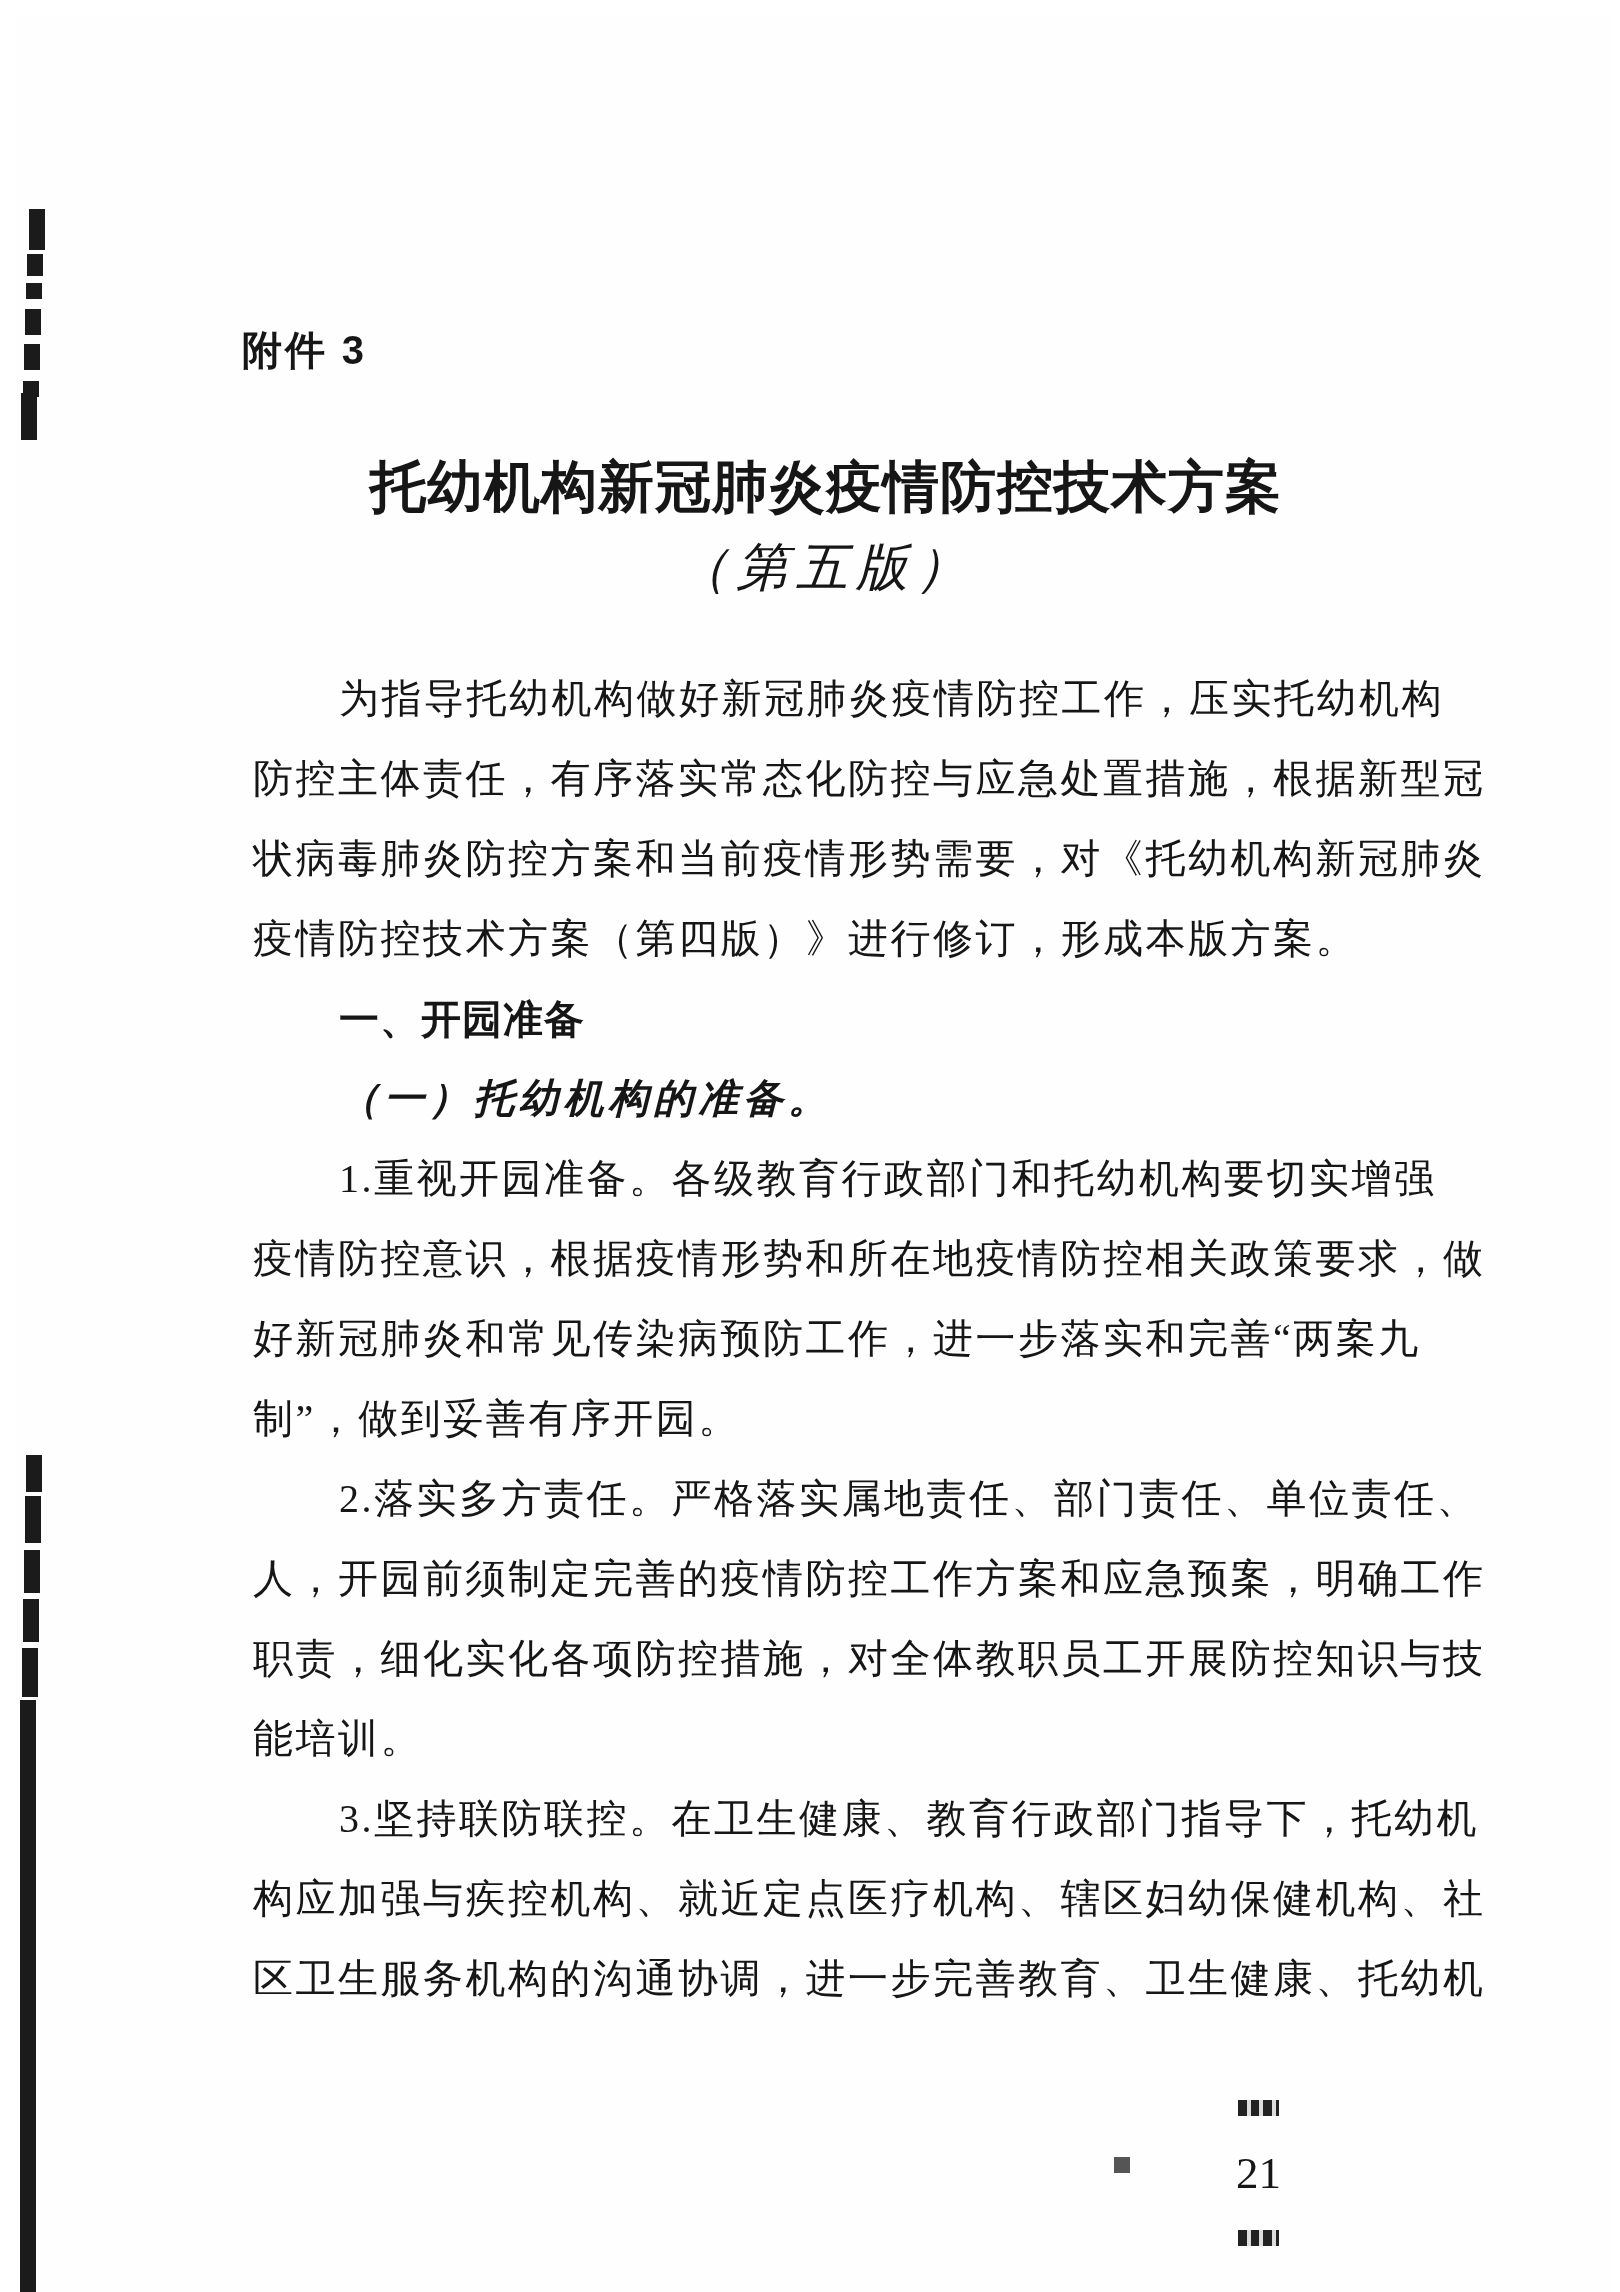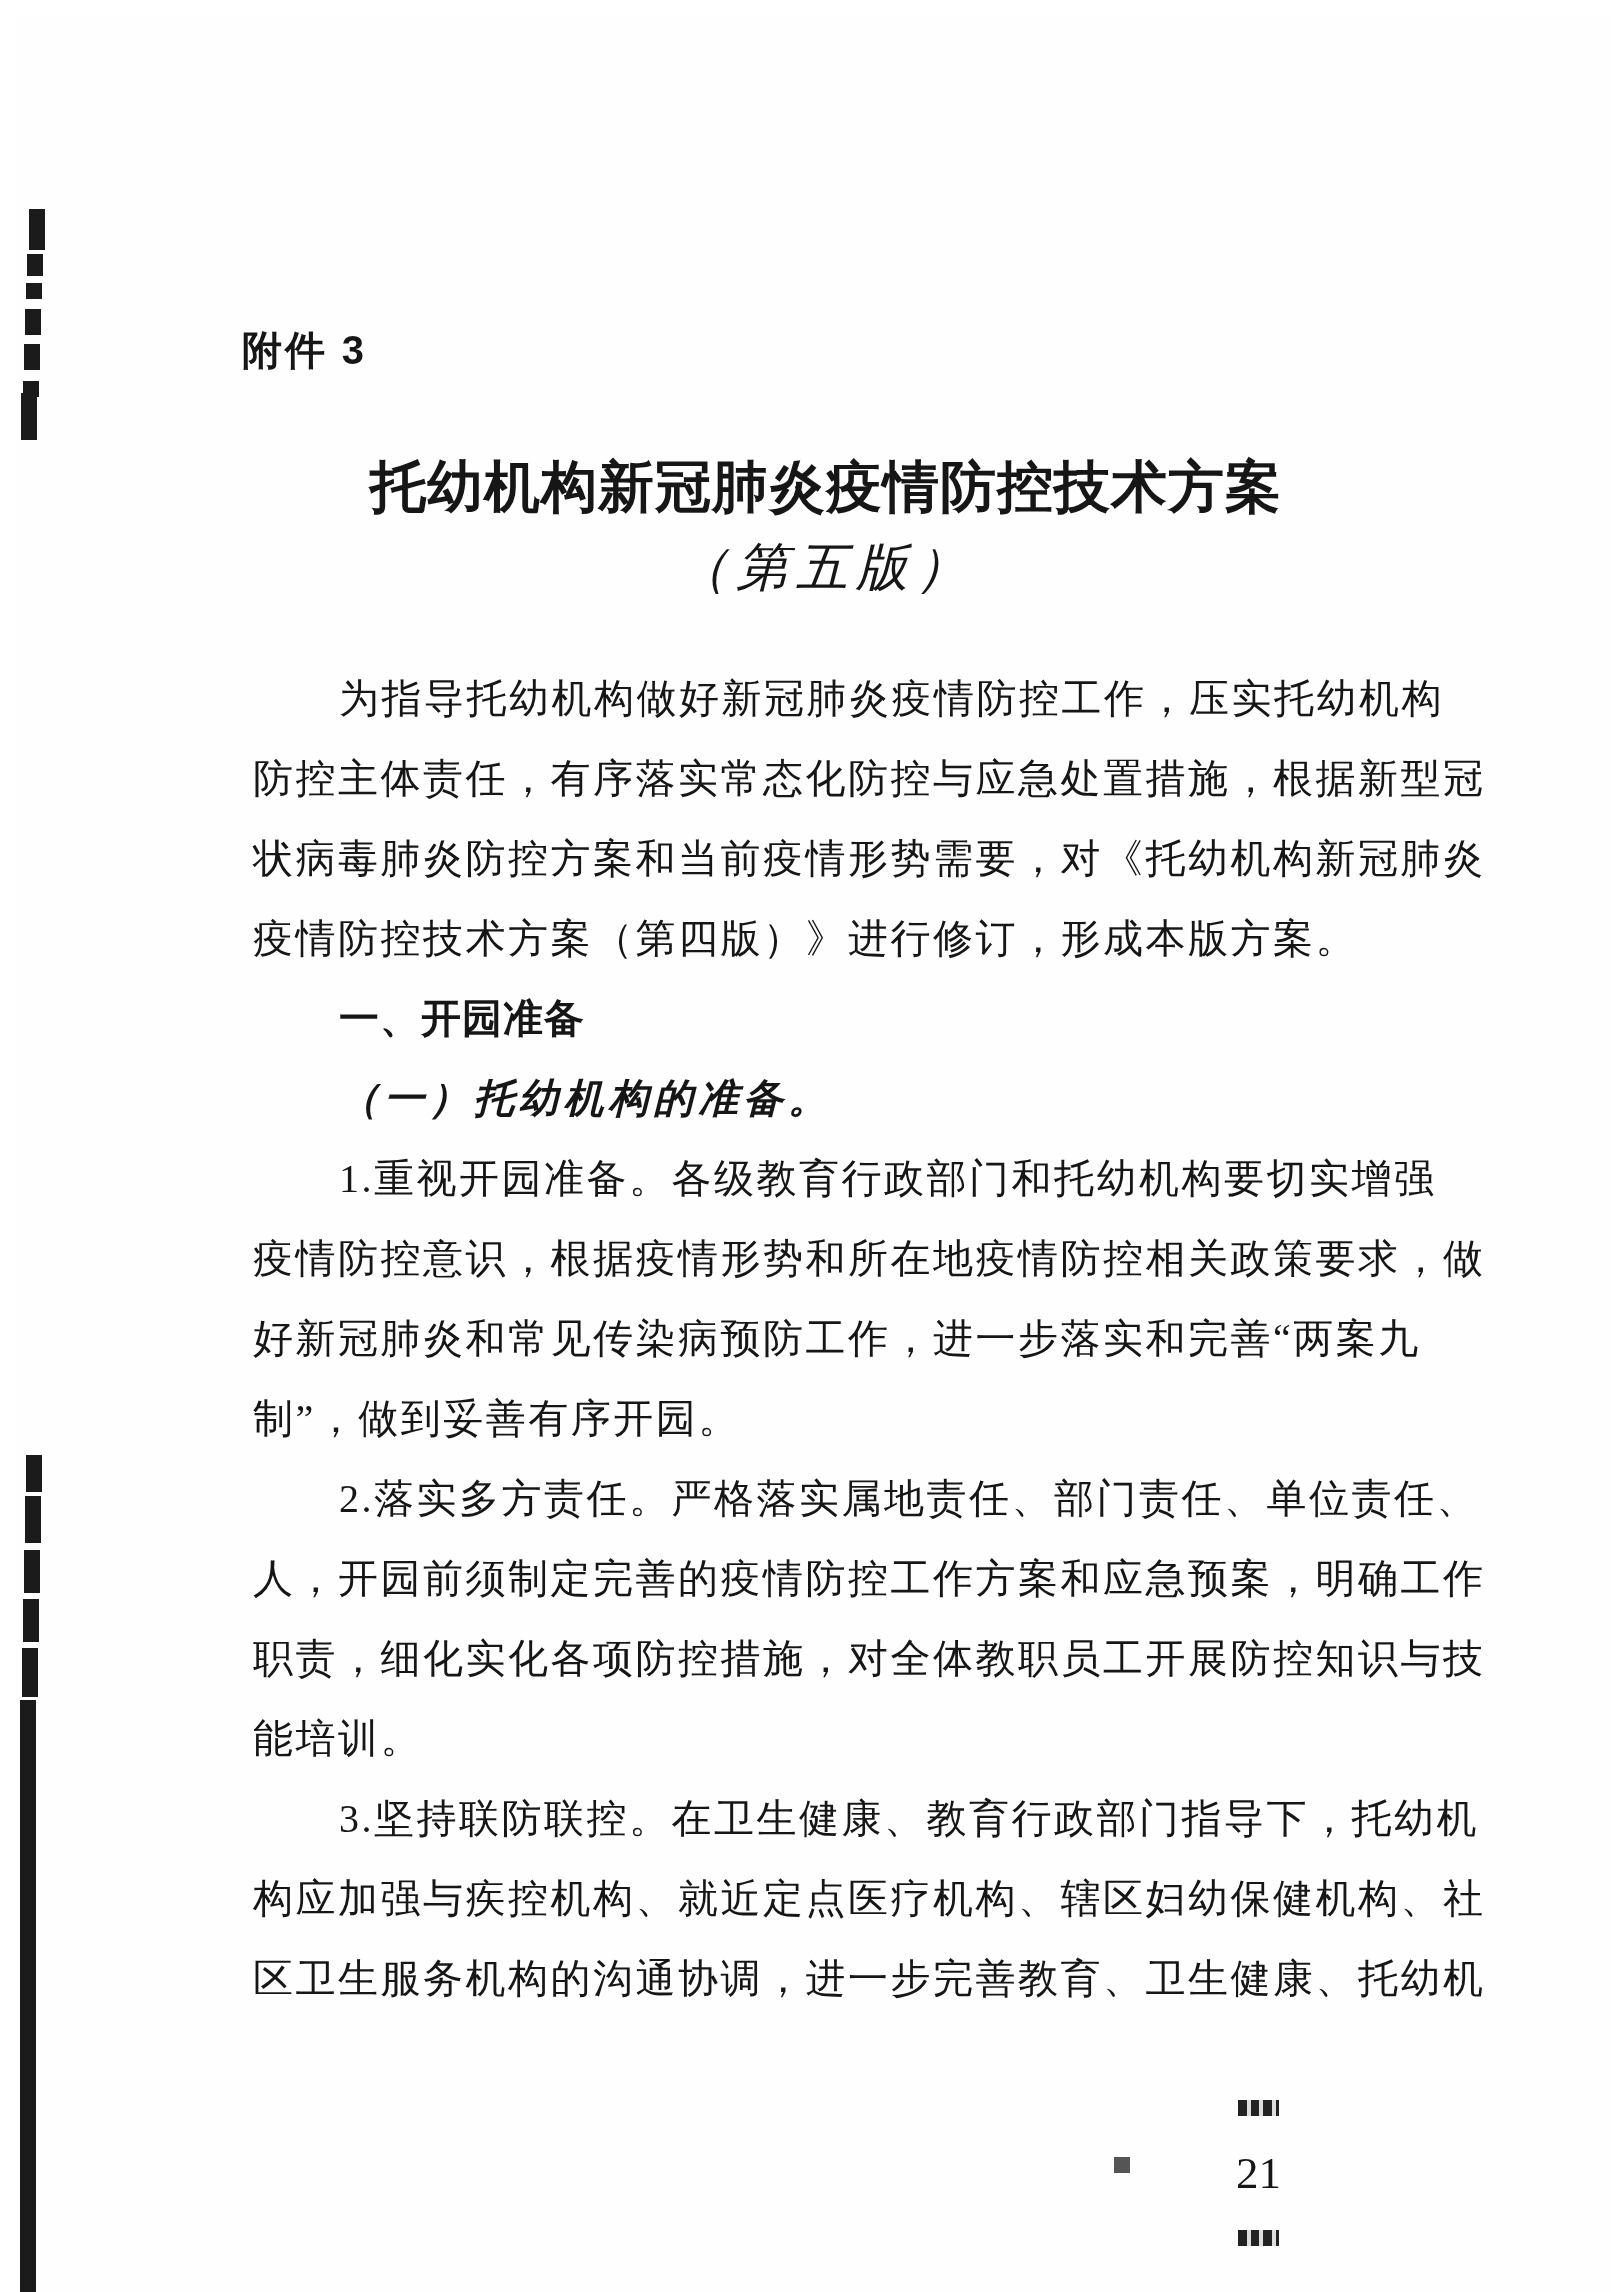--- a/index.html
+++ b/index.html
@@ -54,21 +54,21 @@
   }
   .line {
     height: 80px;
     line-height: 80px;
     font-size: 40px;
     letter-spacing: 2.5px;
     white-space: nowrap;
   }
   .line.indent { text-indent: 86px; }
   .line.heading {
-    font-family: Liberation Serif, serif;
+    font-family: Liberation Sans, sans-serif;
     font-weight: 700;
     letter-spacing: 1px;
   }
   .line.kai {
     font-style: italic;
     font-weight: 600;
     letter-spacing: 4.9px;
   }
   .page-number {
     position: absolute;

